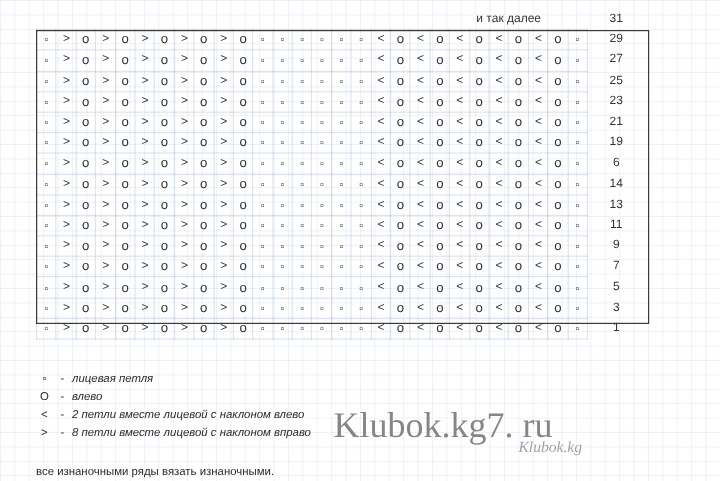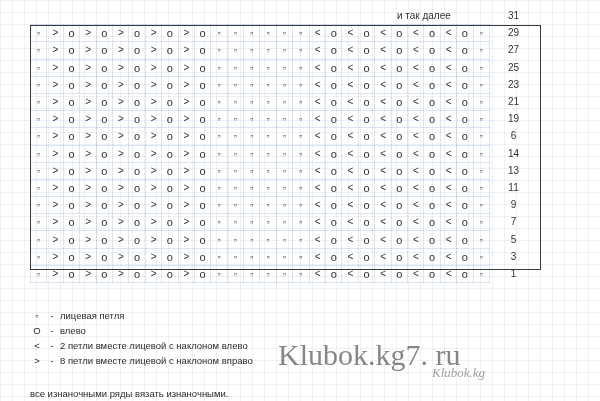--- a/index.html
+++ b/index.html
@@ -115,20 +115,21 @@
   .legend-dash {
     width: 16px;
     text-align: center;
     color: #2b2b2b;
     font-size: 9.5px;
   }
   .legend-text {
     font-size: 9.5px;
     color: #2b2b2b;
     white-space: nowrap;
+    font-style: italic;
   }
   #footer-note {
     position: absolute;
     left: 30px;
     top: 388px;
     font-size: 9.5px;
     color: #2b2b2b;
     white-space: nowrap;
   }
   

